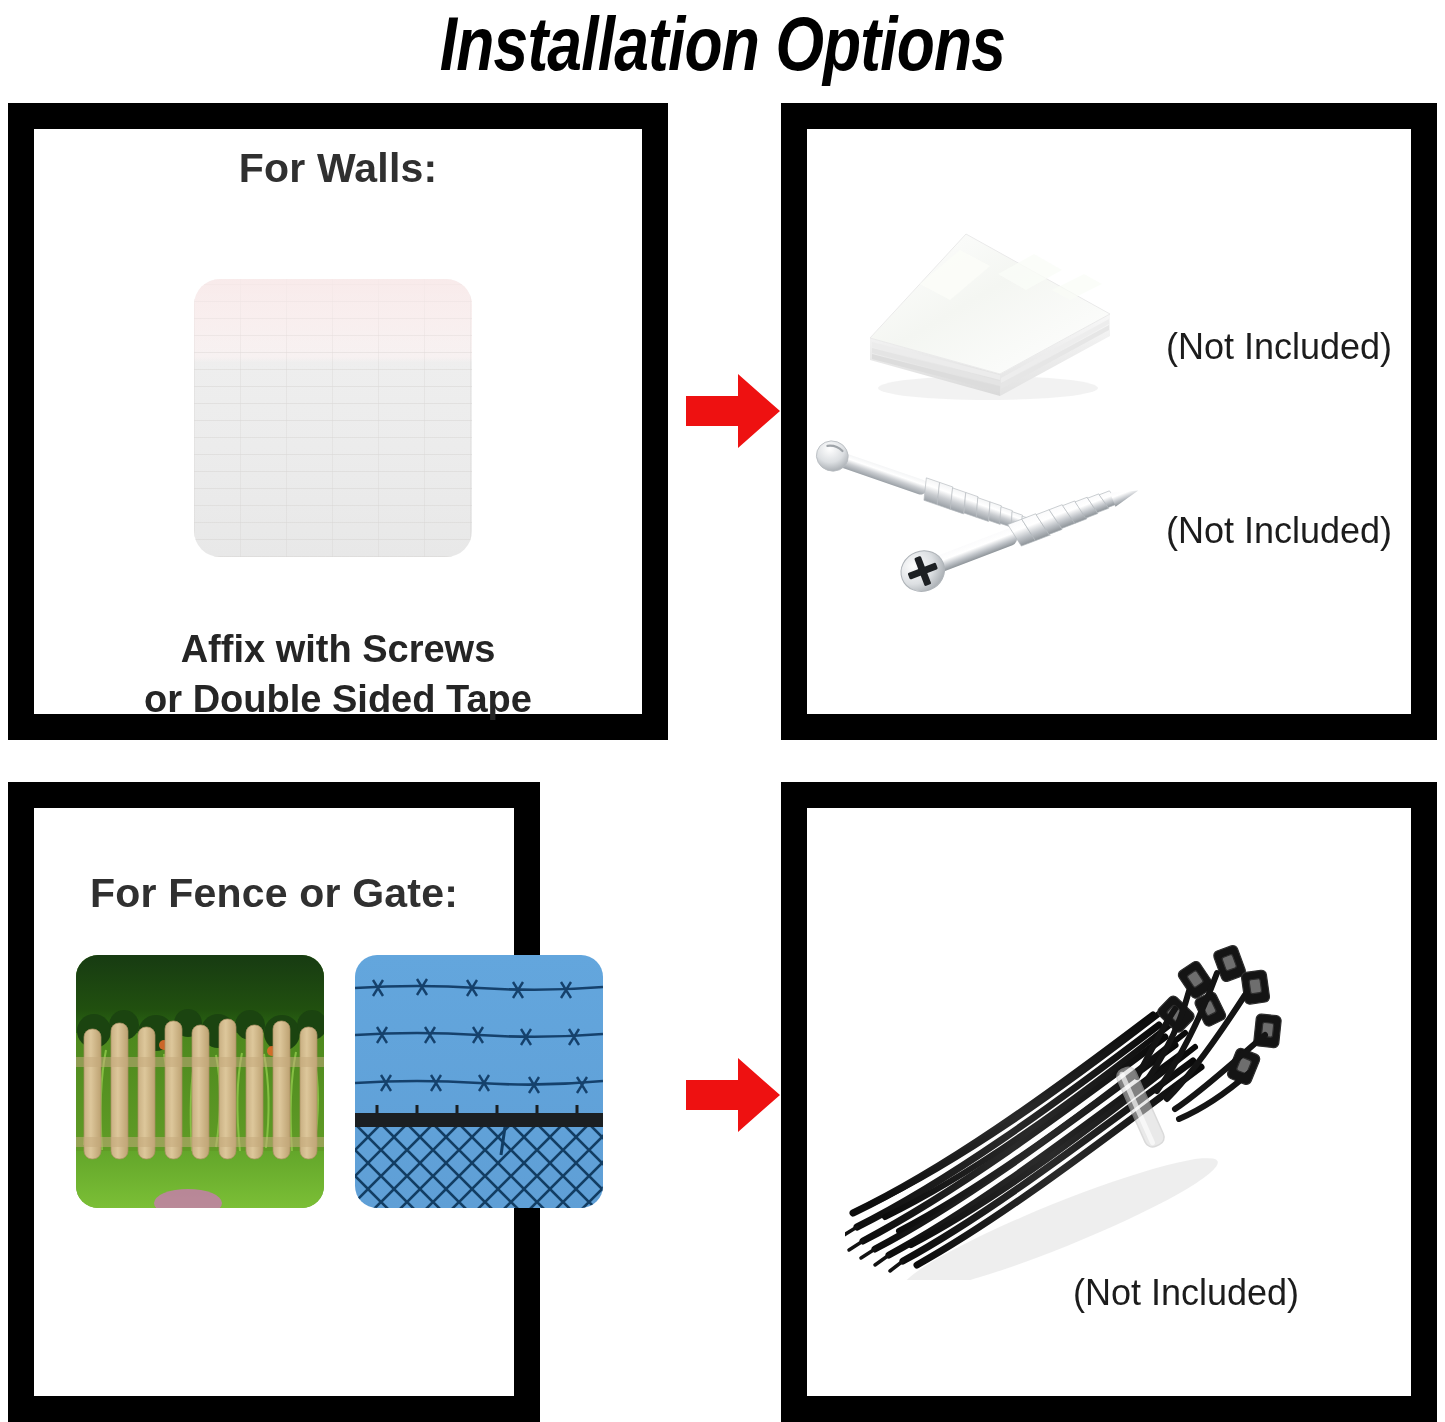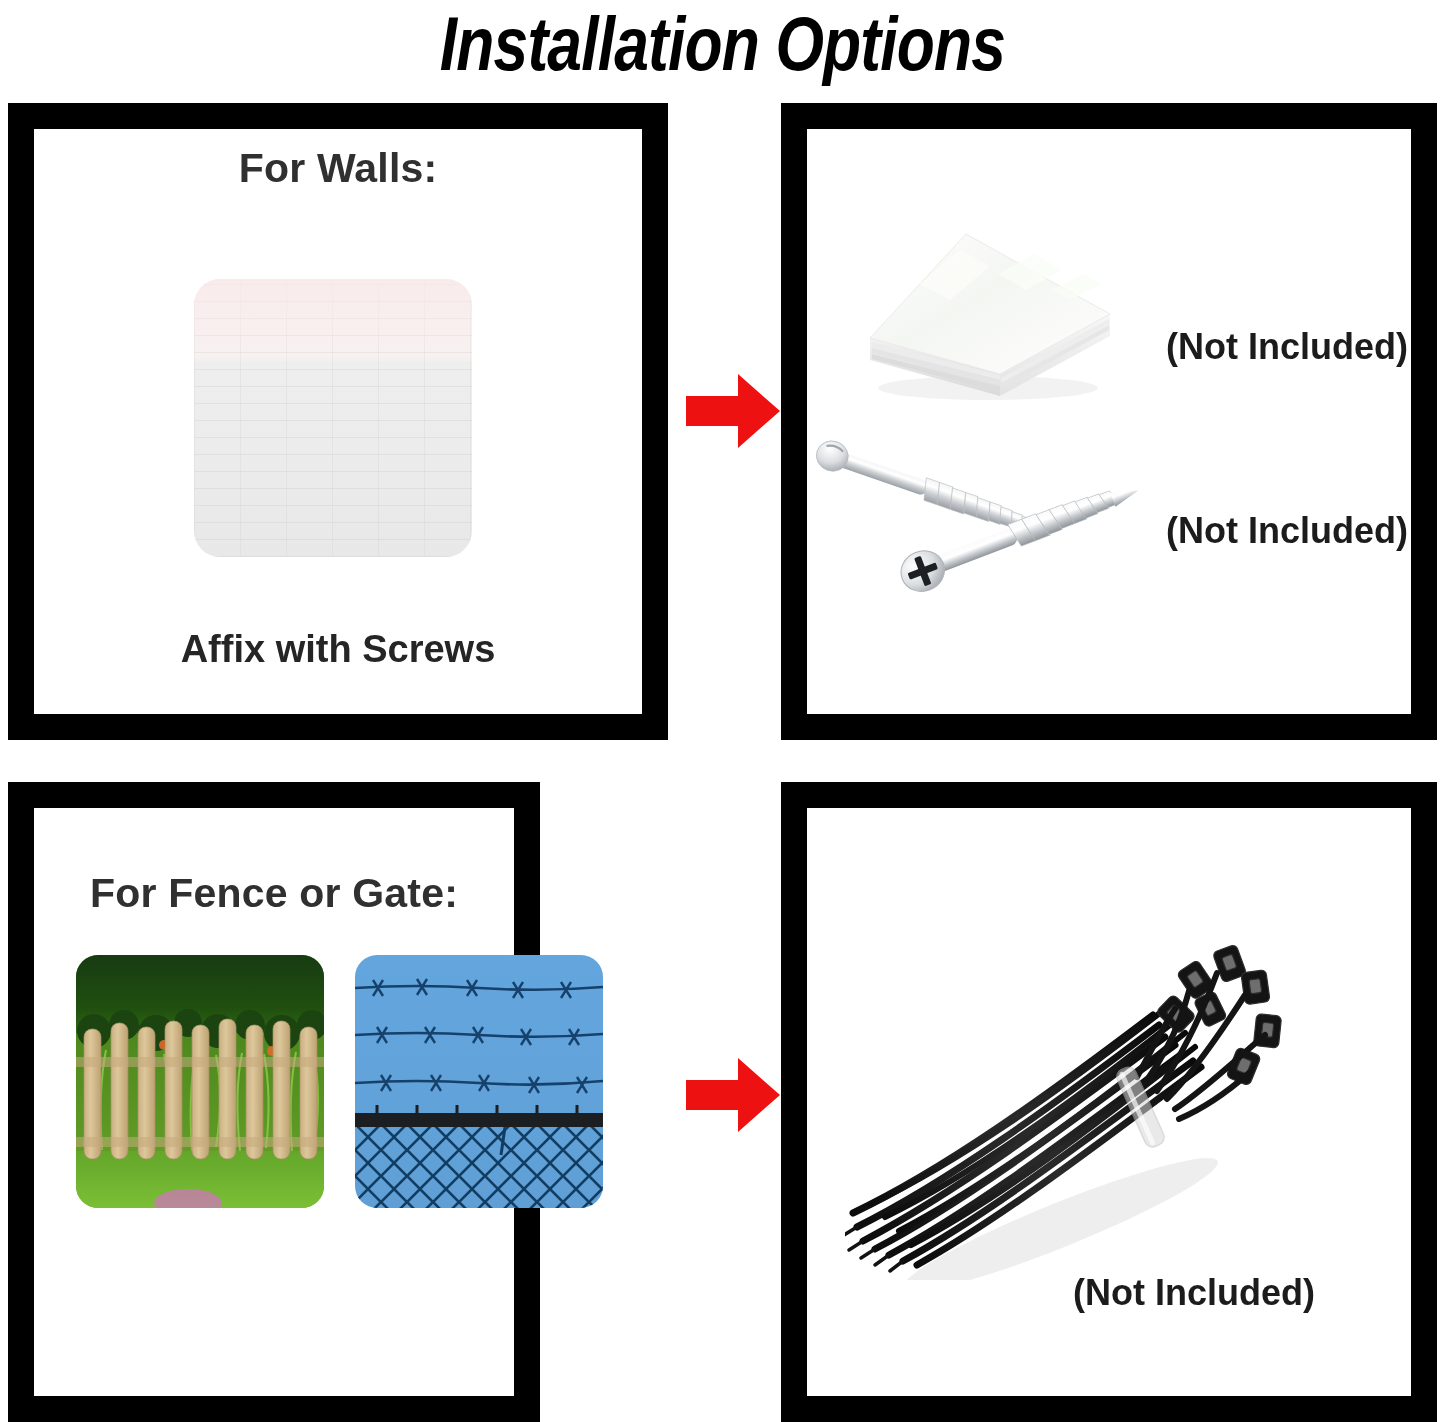--- a/index.html
+++ b/index.html
@@ -43,21 +43,21 @@
     letter-spacing:.2px;
   }
   .panel-caption{
     position:absolute;left:0;width:100%;
     text-align:center;
     font-size:38px;font-weight:bold;color:#252525;
     line-height:1.32;
   }
   .not-included{
     position:absolute;
-    font-size:36px;font-weight:bold;color:#1c1c1c;
+    font-size:36px;font-weight:normal;color:#1c1c1c;
     white-space:nowrap;
   }
   
   .arrow{
     position:absolute;
     width:94px;height:78px;
   }
   .arrow svg{display:block;width:100%;height:100%;}
   
   .wall-swatch{
@@ -112,20 +112,21 @@
 <div class="title">Installation Options</div>
 
 <div class="panel" id="panel-walls">
   <div class="panel-inner">
 
     <div class="panel-heading" style="top:16px;">For Walls:</div>
 
     <div class="wall-swatch" style="left:160px;top:150px;"></div>
 
     <div class="panel-caption" style="top:495px;">Affix with Screws</div>
+    <div class="panel-caption" style="top:545px;">or Double Sided Tape</div>
   </div>
 </div>
 
 <div class="arrow" style="left:686px;top:372px;">
   <svg viewBox="0 0 94 78" class="art" aria-hidden="true">
     <polygon points="0,24 52,24 52,2 94,39 52,76 52,54 0,54" fill="#ee1111"></polygon>
   </svg>
 </div>
 
 <div class="panel" id="panel-hardware">

